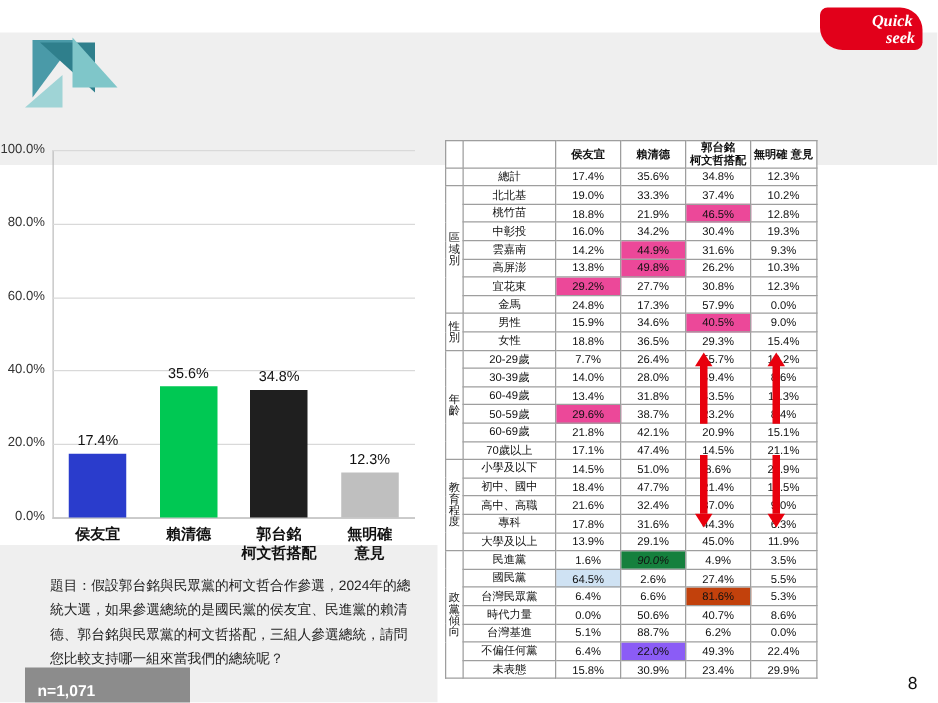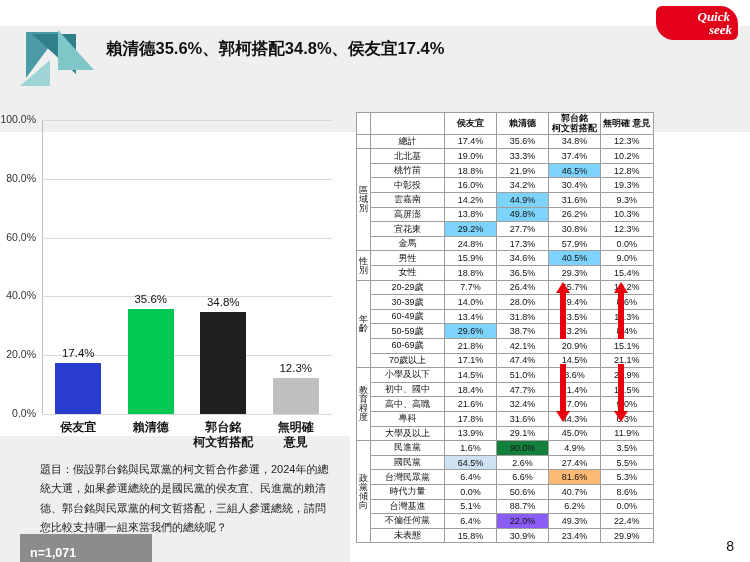--- a/index.html
+++ b/index.html
@@ -64,23 +64,23 @@
   .tbl { position:absolute; left:356px; top:112px; border-collapse:collapse;
          font-size:9px; color:#111; }
   .tbl td, .tbl th { border:1px solid #9e9e9e; padding:0 2px; height:14.6px;
                      text-align:center; font-weight:normal; white-space:nowrap; }
   .tbl th { background:#ffffff; font-weight:bold; font-size:9px; line-height:1.15; }
   .rowhdr { background:#ffffff; text-align:center; }
   .grp { width:13px; font-size:9px; line-height:1.0; }
   .grp span { display:block; }
   .lbl { width:74px; text-align:center; }
   .val { width:52px; }
-  .hl-yellow { background:#7dd3fc; font-weight:bold; }
+  .hl-yellow { background:#ec4899; font-weight:bold; }
   .hl-blue { background:#cfe2f3; font-weight:bold; }
-  .hl-cyan { background:#fdba74; font-weight:bold; }
+  .hl-cyan { background:#c2410c; font-weight:bold; }
   .hl-purple { background:#8b5cf6; font-weight:bold; }
   .hl-green { background:#15803d; font-weight:bold;font-style:italic; }
 
   
   .arrow { position:absolute; width:14px; }
   .arrow .shaft { position:absolute; left:4px; width:6px; background:#e8000d; }
   .arrow .headu { position:absolute; left:0; top:0; width:0; height:0;
                   border-left:7px solid transparent; border-right:7px solid transparent;
                   border-bottom:11px solid #e8000d; }
   .arrow .headd { position:absolute; left:0; bottom:0; width:0; height:0;
@@ -99,21 +99,20 @@
 <div class="tri-c"></div>
 <div class="tri-d"></div>
 
 <div class="logo">
   <div class="blob"></div>
   <div class="l1">Quick</div>
   <div class="l2">seek</div>
 </div>
 
 <div class="title">
-  <div>賴清德35.6%、郭柯搭配34.8%、侯友宜17.4%</div>
 </div>
 
 <div class="chart">
   <div class="axis-y"></div>
   <div class="axis-x"></div>
   <div id="gridlines">
       <div class="gridline" style="top: 302px;"></div>
       <div class="gridline" style="top: 243.2px;"></div>
       <div class="gridline" style="top: 184.4px;"></div>
       <div class="gridline" style="top: 125.6px;"></div>

